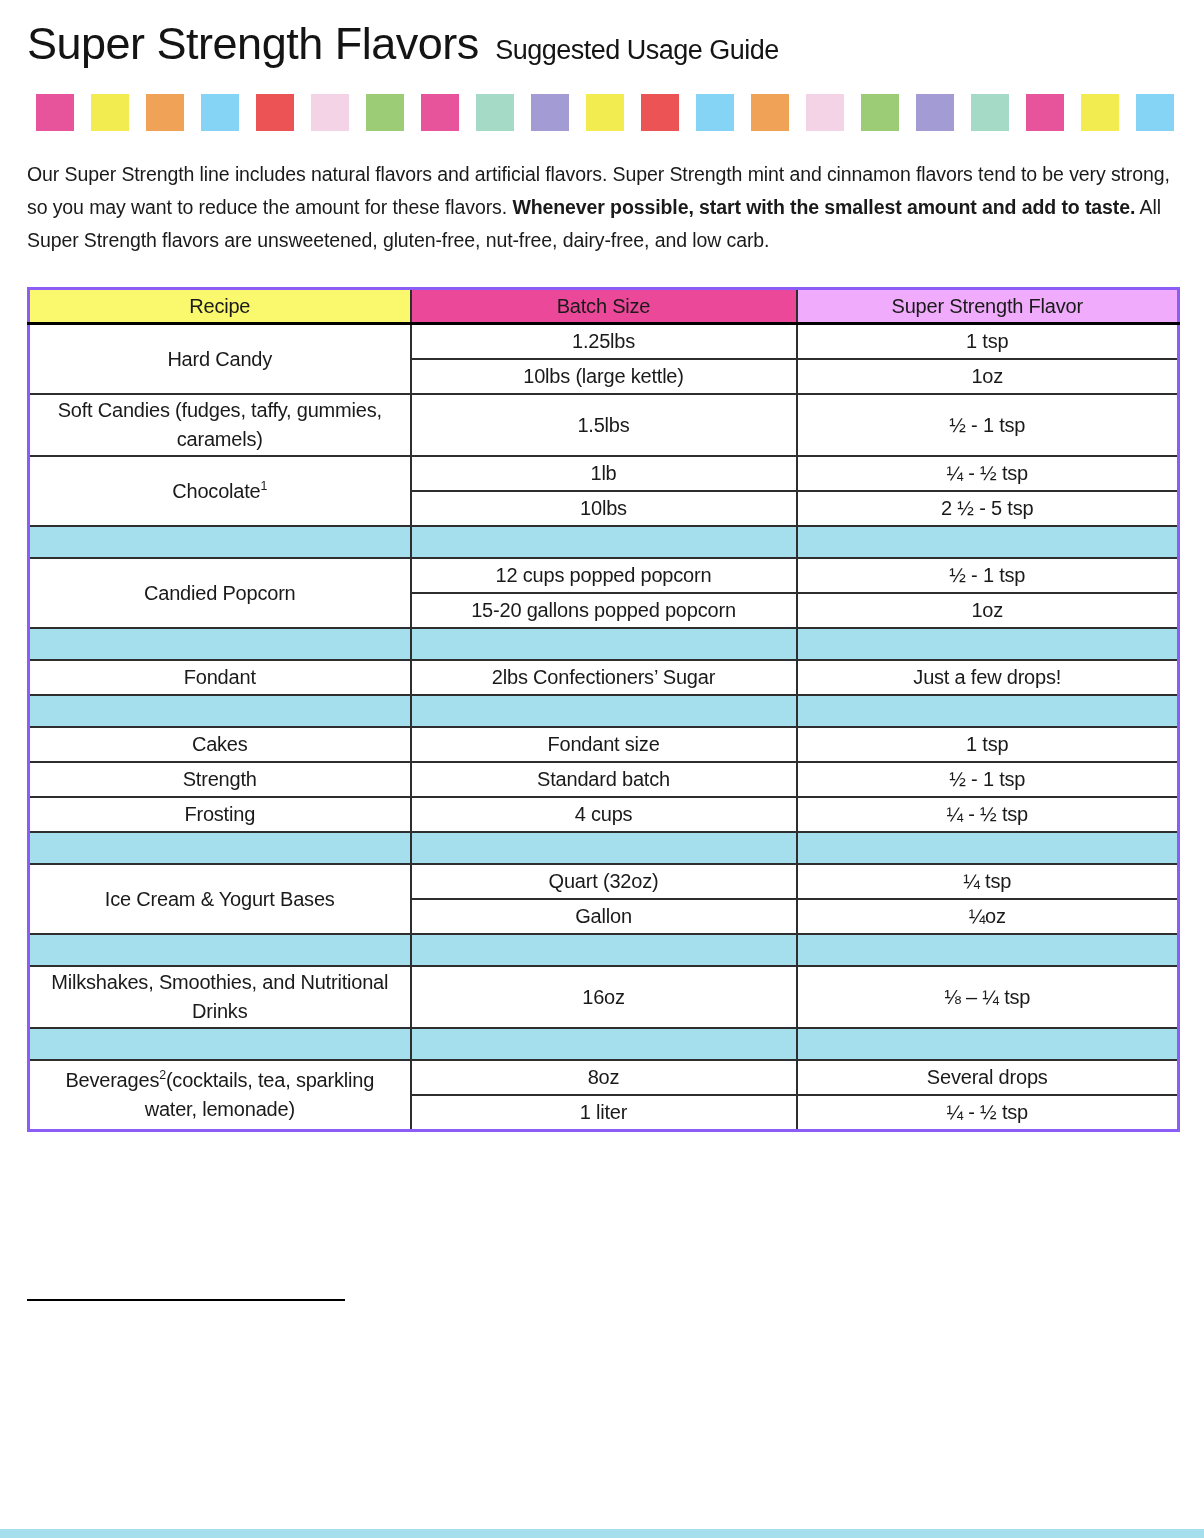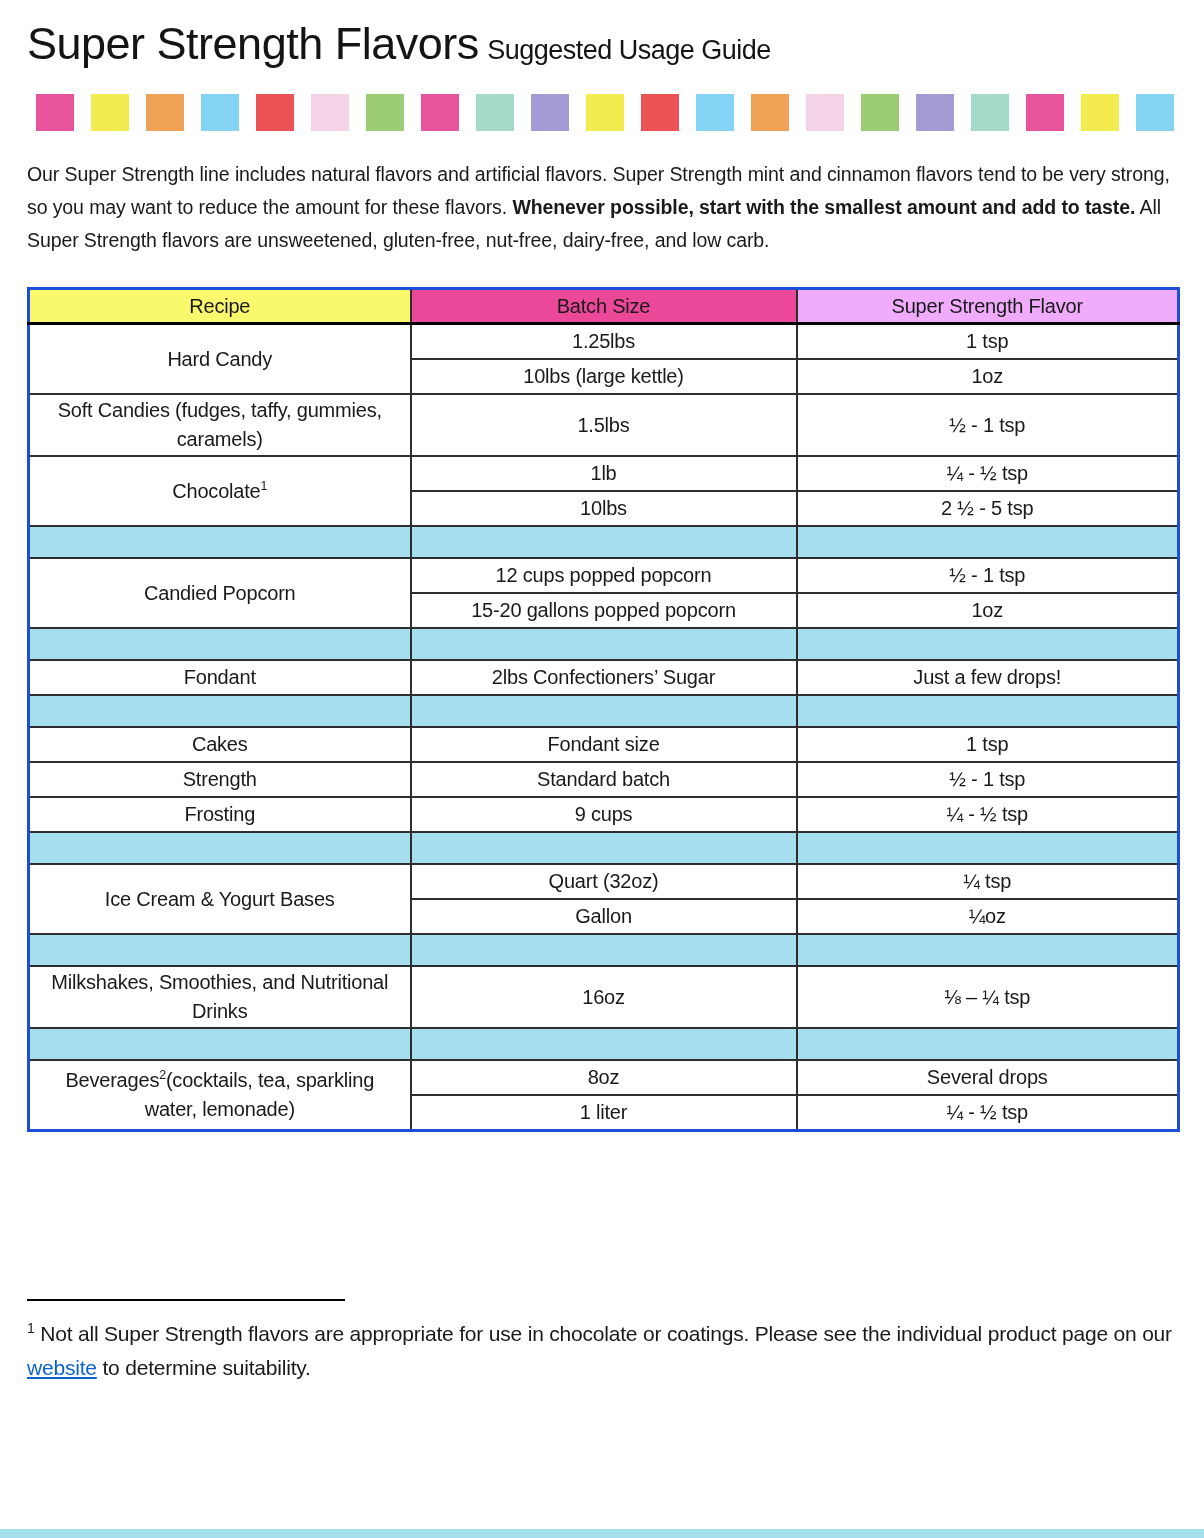--- a/index.html
+++ b/index.html
@@ -5,33 +5,33 @@
   html,body{margin:0;padding:0;}
   body{
     width:1204px;height:1538px;position:relative;background:#ffffff;
     font-family:"Liberation Sans", sans-serif;color:#1a1a1a;overflow:hidden;
   }
   .page{padding:14px 27px 0 27px;}
 
   
   h1{margin:4px 0 0 0;font-weight:normal;white-space:nowrap;letter-spacing:-0.5px;}
   .t-main{font-size:45px;color:#141414;}
-  .t-sub{font-size:27px;color:#141414;}
+  .t-sub{font-size:27px;color:#141414;margin-left:8px;}
 
   
   .stripe{display:flex;gap:17px;margin:24px 0 0 9px;}
   .sq{width:38px;height:37px;flex:0 0 auto;}
 
   
   .intro{margin:27px 0 16px 0;font-size:19.5px;line-height:33px;letter-spacing:-0.1px;}
   .intro .b{font-weight:bold;}
 
   
   table{border-collapse:collapse;table-layout:fixed;width:1150px;margin-top:30px;
-        border:3px solid #1d4ed8;}
+        border:3px solid #8b5cf6;}
   col.c1{width:382px;} col.c2{width:386px;} col.c3{width:382px;}
   th,td{border:2px solid #2e2e2e;font-size:20px;text-align:center;
         padding:1px 8px;letter-spacing:-0.2px;}
   th{height:30px;font-weight:normal;border-bottom:3px solid #000;}
   tr.data-row td{height:31px;line-height:29px;}
   td.recipe-cell{line-height:29px;}
   tr.sep-row td{height:28px;background:var(--sep-blue,#A5DEEC);}
   sup{font-size:0.62em;line-height:0;}
 
   
@@ -153,21 +153,21 @@
           <td>Fondant size</td>
           <td>1 tsp</td>
         </tr>
         <tr class="data-row">
           <td class="recipe-cell" rowspan="1">Strength</td>
           <td>Standard batch</td>
           <td>½ - 1 tsp</td>
         </tr>
         <tr class="data-row">
           <td class="recipe-cell" rowspan="1">Frosting</td>
-          <td>9 cups</td>
+          <td>4 cups</td>
           <td>¼ - ½ tsp</td>
         </tr>
         <tr class="sep-row">
           <td></td>
           <td></td>
           <td></td>
         </tr>
         <tr class="data-row">
           <td class="recipe-cell" rowspan="2">Ice Cream &amp; Yogurt Bases</td>
           <td>Quart (32oz)</td>
@@ -199,18 +199,17 @@
         </tr>
         <tr class="data-row">
           <td>1 liter</td>
           <td>¼ - ½ tsp</td>
         </tr>
       </tbody>
   </table>
 
   <div class="fn-rule"></div>
 
-  <p class="footnote"><sup>1</sup><span> Not all Super Strength flavors are appropriate for use in chocolate or coatings. Please see the individual product page on our </span><a class="link">website</a><span> to determine suitability.</span></p>
 
 
 </div>
 
 <div class="bottom-bar"></div>
 
 </body></html>

